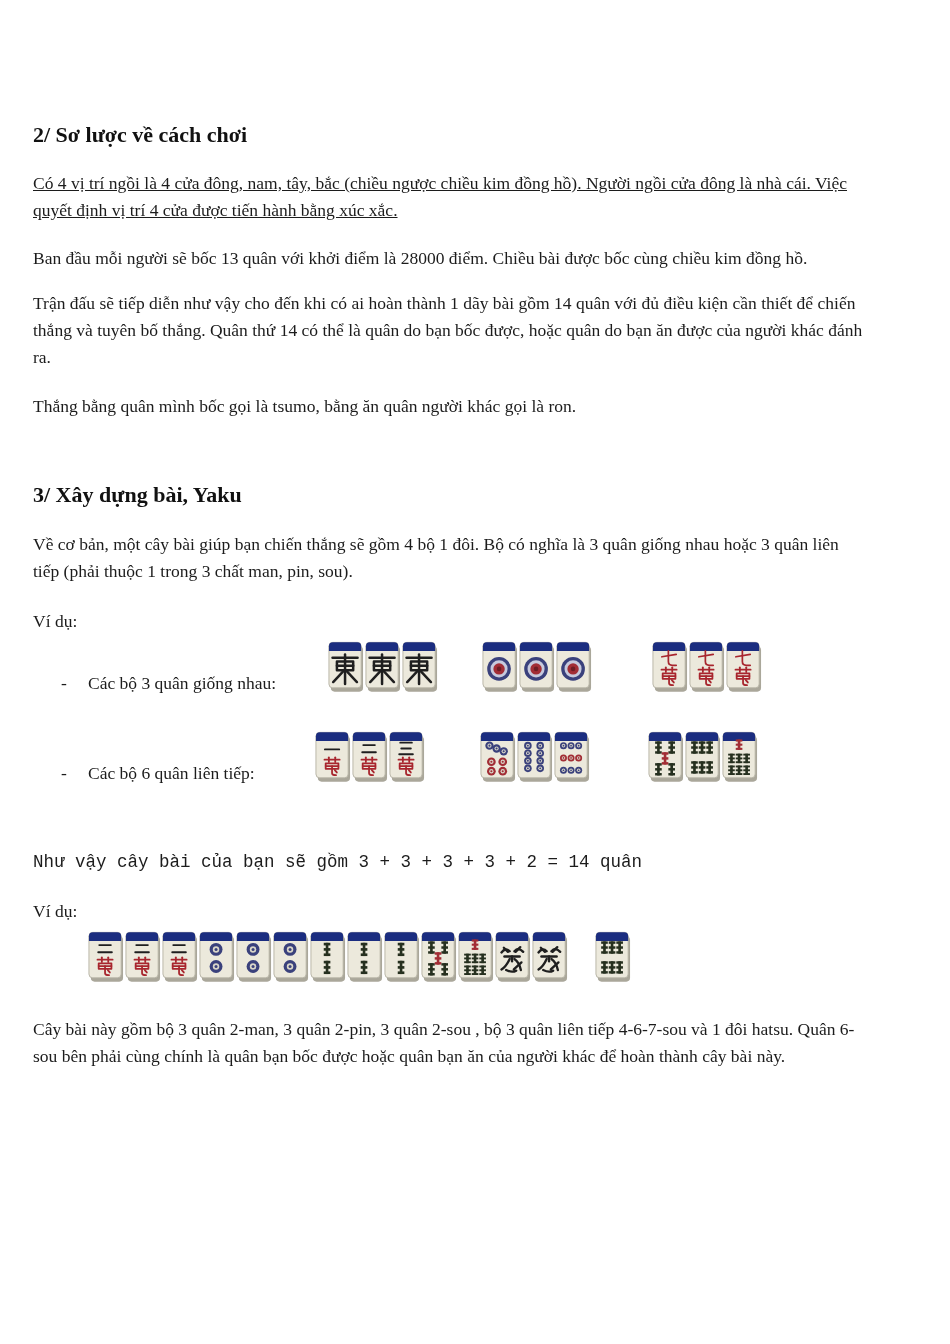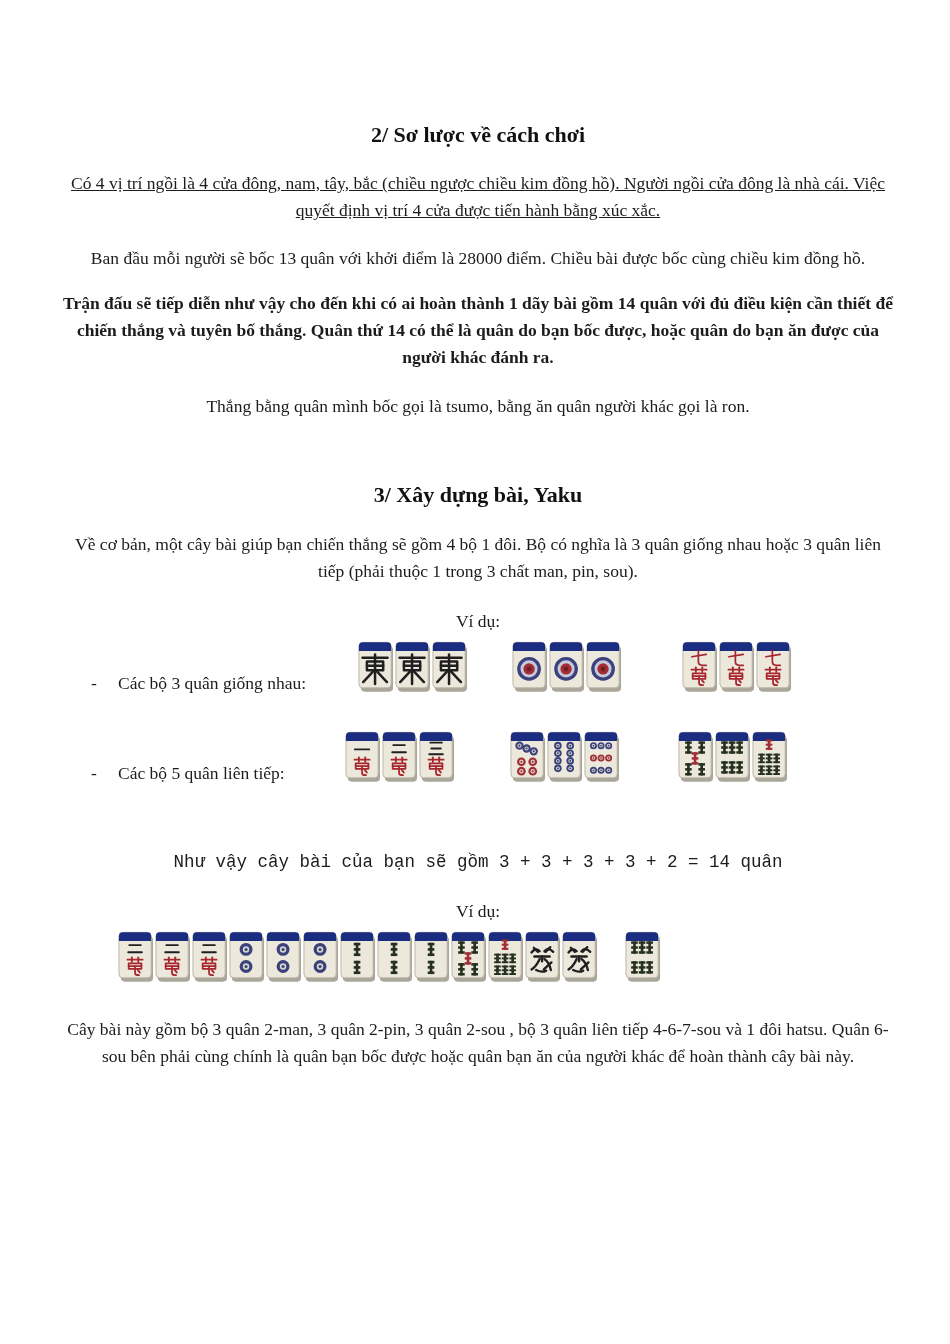--- a/index.html
+++ b/index.html
@@ -1,26 +1,26 @@
 <!DOCTYPE html>
 <html><head>
 <meta charset="utf-8">
 <style>
   html,body{margin:0;padding:0;background:#ffffff;}
   .page{
     width:950px;height:1344px;background:#ffffff;position:relative;overflow:hidden;
     font-family:"Liberation Serif","DejaVu Serif",serif;color:#1c1c1c;
   }
-  .content{width:830px;margin-left:63px;text-align:center;}
+  .content{width:830px;margin-left:33px;}
   .h{font-size:22px;font-weight:bold;line-height:26px;color:#111;}
   .h2{margin:122px 0 0 0;}
   .h3{margin:62px 0 0 0;}
   p{font-size:17.5px;line-height:27px;margin:0;}
   .p1{margin-top:22px;text-decoration:underline;} .p2{margin-top:21px;} .p3{margin-top:18px;}
-  .p4{margin-top:18px;font-weight:bold;} .p5{margin-top:22px;}
+  .p4{margin-top:18px;} .p5{margin-top:22px;}
   .intro{margin-top:23px;}
   .vidu1{margin-top:23px;} .vidu2{margin-top:22px;}
   .sumline{margin-top:52px;font-family:Liberation Mono, monospace;}
   .closing{margin-top:19px;}
   .bullet-row{position:relative;height:66px;}
   .row1{margin-top:6px;} .row2{margin-top:24px;}
   .dash{position:absolute;left:28px;top:32px;font-size:17.5px;}
   .bullet-label{position:absolute;left:55px;top:32px;font-size:17.5px;}
   .tile-group{position:absolute;top:0;display:flex;gap:1px;}
   .row1 .g1{left:295px;} .row1 .g2{left:449px;} .row1 .g3{left:619px;}
@@ -172,21 +172,21 @@
                 <path d="M18,48 H82"></path>
                 <path d="M50,48 V84 Q50,94 70,94"></path>
                 <path d="M64,68 L74,80"></path>
               </g>
             </svg></span>
         </div>
     </div>
 
     <div class="bullet-row row2">
       <span class="dash">-</span>
-      <span class="bullet-label">Các bộ 5 quân liên tiếp:</span>
+      <span class="bullet-label">Các bộ 6 quân liên tiếp:</span>
       <div class="tile-group g1">
           <span class="tile"><svg width="36" height="52" viewBox="0 0 38 54">
               <rect x="3" y="5" width="34" height="48" rx="4" fill="#aaa79a"></rect>
               <rect x="1" y="1" width="34" height="48" rx="4" fill="#ece9dc" stroke="#b7b4a6" stroke-width="1"></rect>
               <path d="M5,1 h26 a4,4 0 0 1 4,4 v5 H1 V5 a4,4 0 0 1 4,-4 z" fill="#1b2d80"></path>
               <g transform="translate(9,10) scale(0.18)" fill="none" stroke="#1f1f1f" stroke-width="11" stroke-linecap="round" stroke-linejoin="round">
                 <path d="M8,50 H92"></path>
               </g>
               <g transform="translate(7.5,26.5) scale(0.21)" fill="none" stroke="#a8262e" stroke-width="9" stroke-linecap="round" stroke-linejoin="round">
                 <path d="M12,16 H88"></path>

